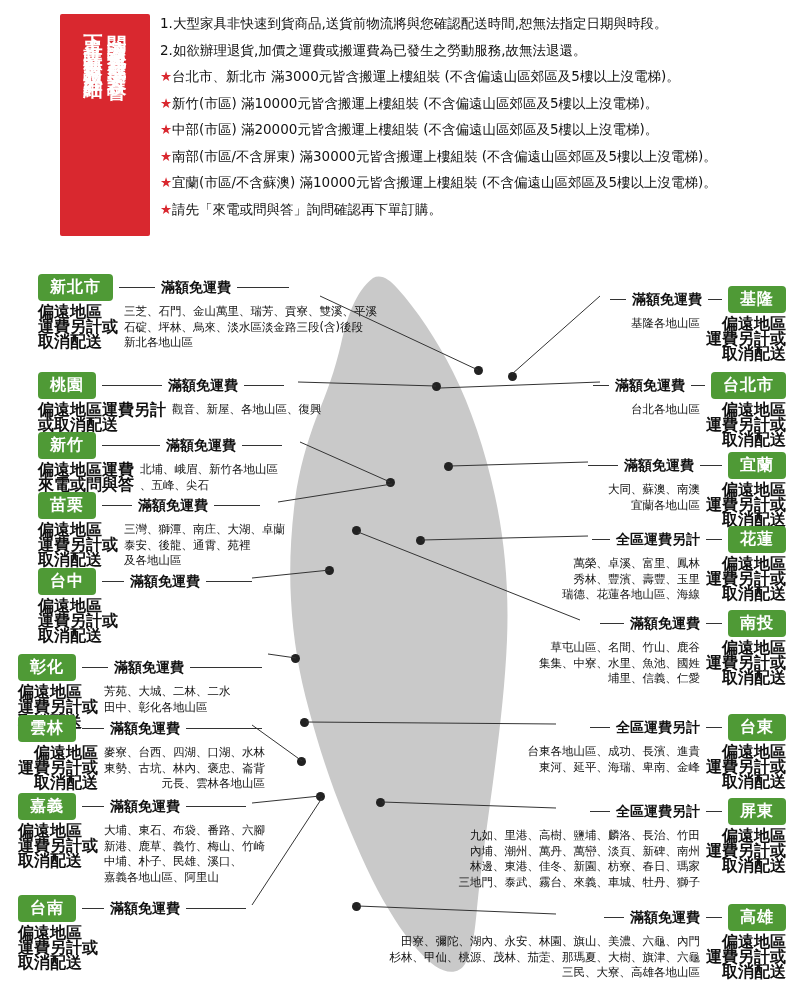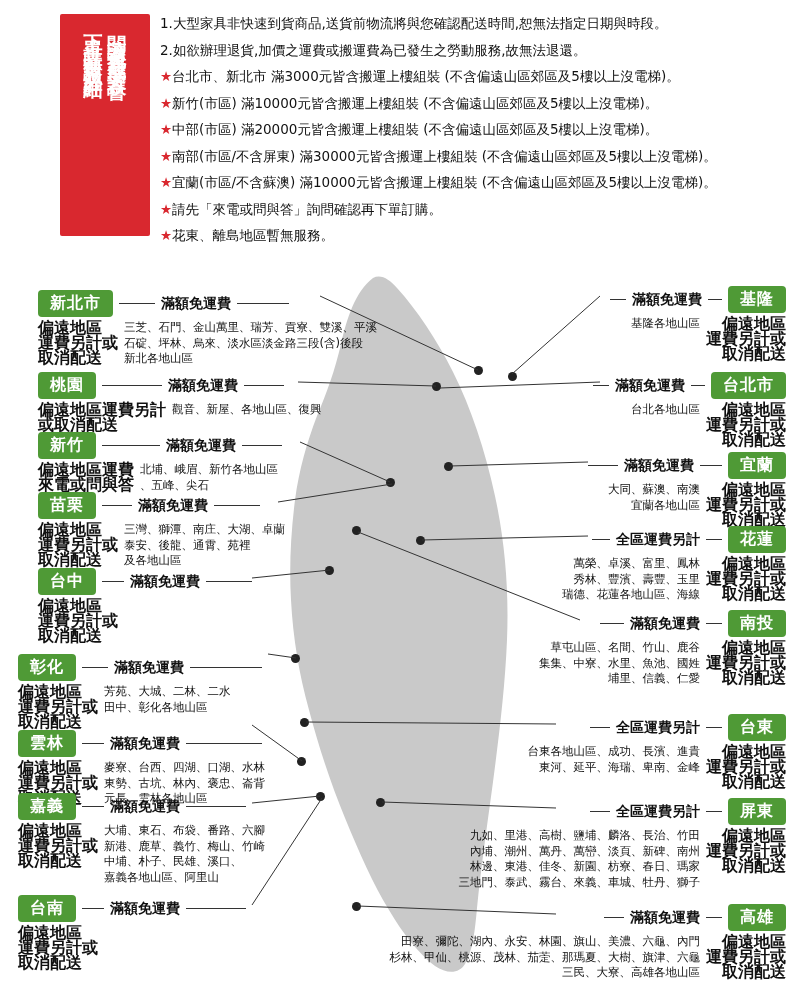--- a/index.html
+++ b/index.html
@@ -78,21 +78,20 @@
   </div>
   <div id="notice-list">
     <div>1.大型家具非快速到貨商品,送貨前物流將與您確認配送時間,恕無法指定日期與時段。</div>
     <div>2.如欲辦理退貨,加價之運費或搬運費為已發生之勞動服務,故無法退還。</div>
     <div><span class="nstar">★</span>台北市、新北市 滿3000元皆含搬運上樓組裝 (不含偏遠山區郊區及5樓以上沒電梯)。</div>
     <div><span class="nstar">★</span>新竹(市區) 滿10000元皆含搬運上樓組裝 (不含偏遠山區郊區及5樓以上沒電梯)。</div>
     <div><span class="nstar">★</span>中部(市區) 滿20000元皆含搬運上樓組裝 (不含偏遠山區郊區及5樓以上沒電梯)。</div>
     <div><span class="nstar">★</span>南部(市區/不含屏東) 滿30000元皆含搬運上樓組裝 (不含偏遠山區郊區及5樓以上沒電梯)。</div>
     <div><span class="nstar">★</span>宜蘭(市區/不含蘇澳) 滿10000元皆含搬運上樓組裝 (不含偏遠山區郊區及5樓以上沒電梯)。</div>
     <div><span class="nstar">★</span>請先「來電或問與答」詢問確認再下單訂購。</div>
-    <div><span class="nstar">★</span>花東、離島地區暫無服務。</div>
   </div>
 </div>
 
 <div id="map-wrap">
 
   <svg id="map-silhouette" viewBox="0 0 290 710">
     <path d="M118 8 C100 22 92 48 86 74 C80 100 72 122 62 146
              C52 172 44 200 40 230 C36 262 34 296 36 330
              C38 368 44 404 54 440 C64 478 76 514 90 548
              C104 582 118 614 134 640 C148 664 164 684 180 696
@@ -110,21 +109,21 @@
   <div class="dot" style="left:352px;top:256px;"></div>
   <div class="dot" style="left:386px;top:208px;"></div>
   <div class="dot" style="left:325px;top:296px;"></div>
   <div class="dot" style="left:291px;top:384px;"></div>
   <div class="dot" style="left:300px;top:448px;"></div>
   <div class="dot" style="left:297px;top:487px;"></div>
   <div class="dot" style="left:316px;top:522px;"></div>
   <div class="dot" style="left:376px;top:528px;"></div>
   <div class="dot" style="left:352px;top:632px;"></div>
 
-  <div class="region" style="left:38px;top:20px;">
+  <div class="region" style="left:38px;top:4px;">
     <div class="headrow">
       <span class="tag">新北市</span>
       <span class="rule" style="width:36px;"></span>
       <span class="headline">滿額免運費</span>
       <span class="rule" style="width:52px;"></span>
     </div>
     <div class="sub">
       <div class="note" style="white-space:pre-line;">偏遠地區
 運費另計或
 取消配送</div>
@@ -213,21 +212,21 @@
       <div class="note" style="white-space:pre-line;">偏遠地區
 運費另計或
 取消配送</div>
       <div class="detail">
         <span>芳苑、大城、二林、二水</span>
         <span>田中、彰化各地山區</span>
       </div>
     </div>
   </div>
 
-  <div class="region" style="left:18px;top:460px;">
+  <div class="region" style="left:18px;top:445px;text-align:right;">
     <div class="headrow">
       <span class="tag">雲林</span>
       <span class="rule" style="width:22px;"></span>
       <span class="headline">滿額免運費</span>
       <span class="rule" style="width:76px;"></span>
     </div>
     <div class="sub">
       <div class="note" style="white-space:pre-line;">偏遠地區
 運費另計或
 取消配送</div>

